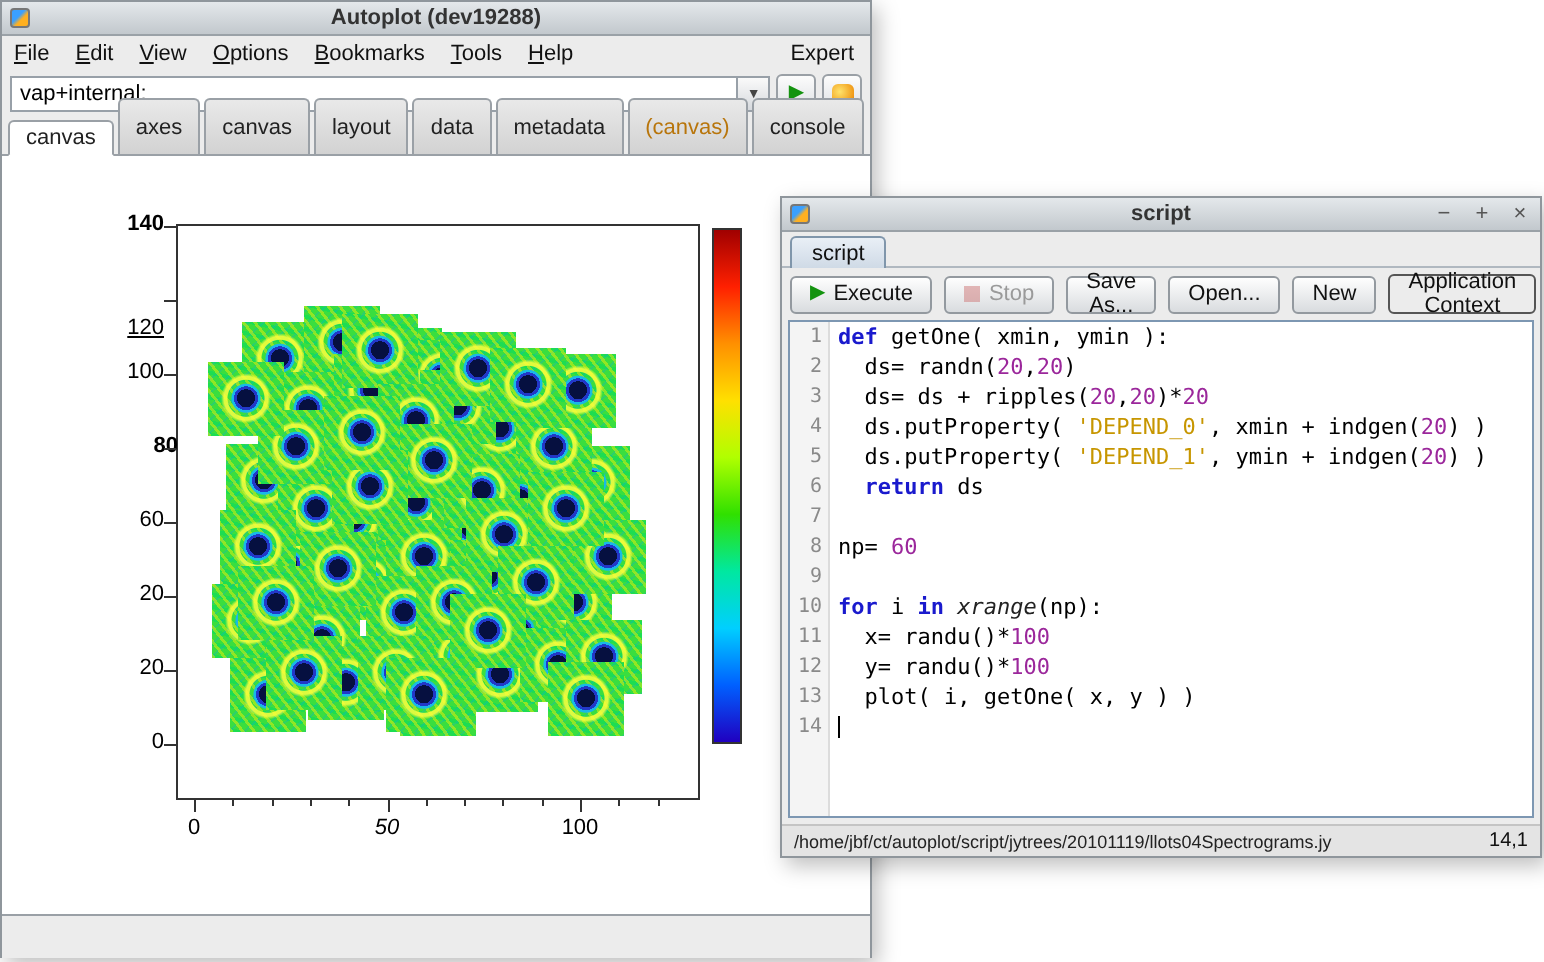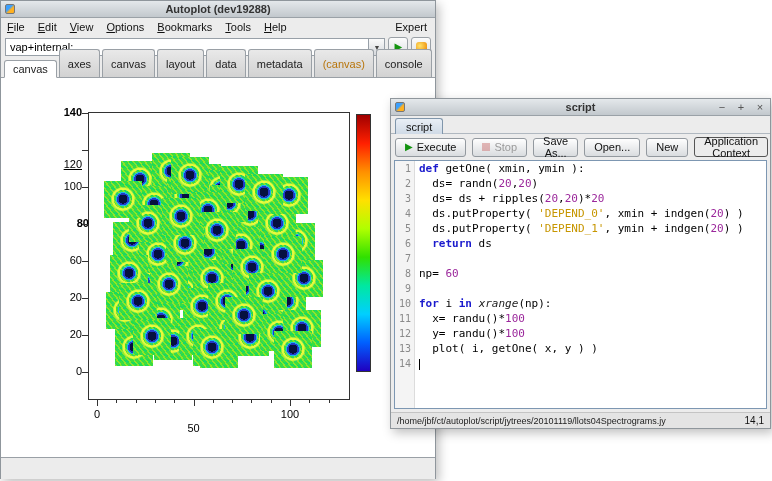--- a/index.html
+++ b/index.html
@@ -229,21 +229,21 @@
         <div class="ytick-label" style="left: 54px; top: 139.24px; font-weight: bold;">80</div>
         <div class="tickmark" style="left: 81px; top: 146.24px; width: 6px; height: 1px;"></div>
         <div class="ytick-label" style="left: 47px; top: 102.3px;">100</div>
         <div class="tickmark" style="left: 81px; top: 109.3px; width: 6px; height: 1px;"></div>
         <div class="ytick-label" style="left: 47px; top: 80px; text-decoration: underline;">120</div>
         <div class="tickmark" style="left: 81px; top: 72.36px; width: 6px; height: 1px;"></div>
         <div class="ytick-label" style="left: 47px; top: 28.42px; font-weight: bold;">140</div>
         <div class="tickmark" style="left: 81px; top: 35.42px; width: 6px; height: 1px;"></div>
         <div class="xtick-label" style="left: 76px; top: 330px;">0</div>
         <div class="tickmark" style="left: 96px; top: 322px; width: 1px; height: 6px;"></div>
-        <div class="xtick-label" style="left: 172.5px; top: 344px;">50</div>
+        <div class="xtick-label" style="left: 172.5px; top: 330px; font-style: italic;">50</div>
         <div class="tickmark" style="left: 192.5px; top: 322px; width: 1px; height: 6px;"></div>
         <div class="xtick-label" style="left: 269px; top: 330px;">100</div>
         <div class="tickmark" style="left: 289px; top: 322px; width: 1px; height: 6px;"></div>
         <div class="tickmark" style="left: 115.3px; top: 322px; width: 1px; height: 3px;"></div>
         <div class="tickmark" style="left: 134.6px; top: 322px; width: 1px; height: 3px;"></div>
         <div class="tickmark" style="left: 153.9px; top: 322px; width: 1px; height: 3px;"></div>
         <div class="tickmark" style="left: 173.2px; top: 322px; width: 1px; height: 3px;"></div>
         <div class="tickmark" style="left: 211.8px; top: 322px; width: 1px; height: 3px;"></div>
         <div class="tickmark" style="left: 231.1px; top: 322px; width: 1px; height: 3px;"></div>
         <div class="tickmark" style="left: 250.4px; top: 322px; width: 1px; height: 3px;"></div>

